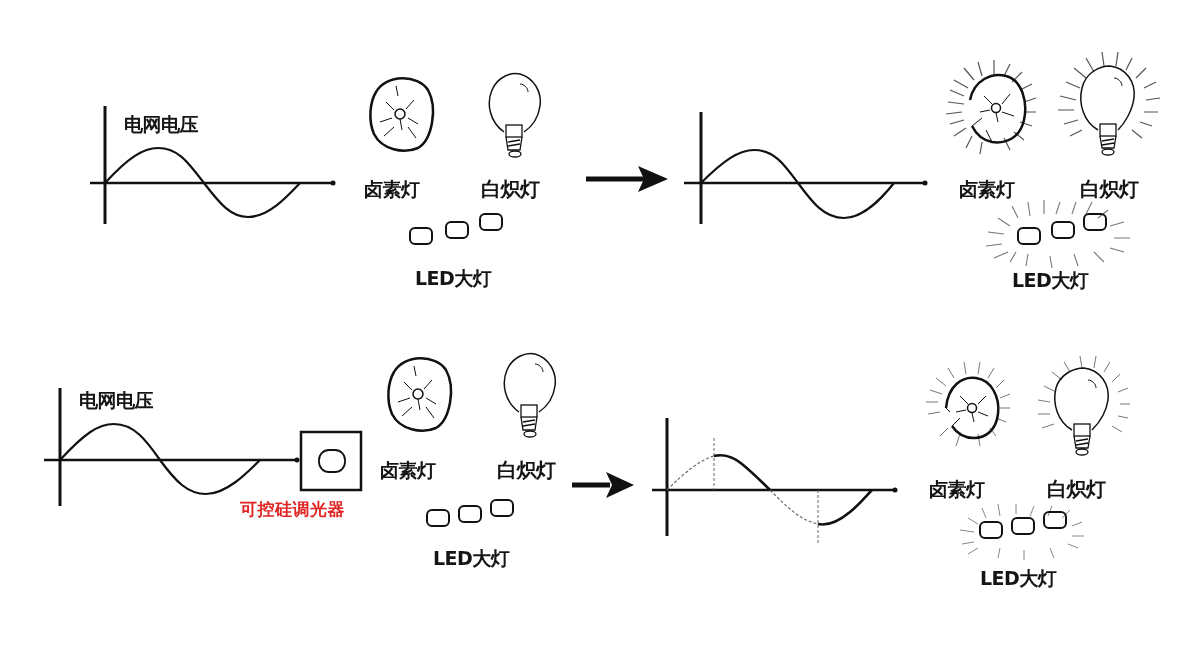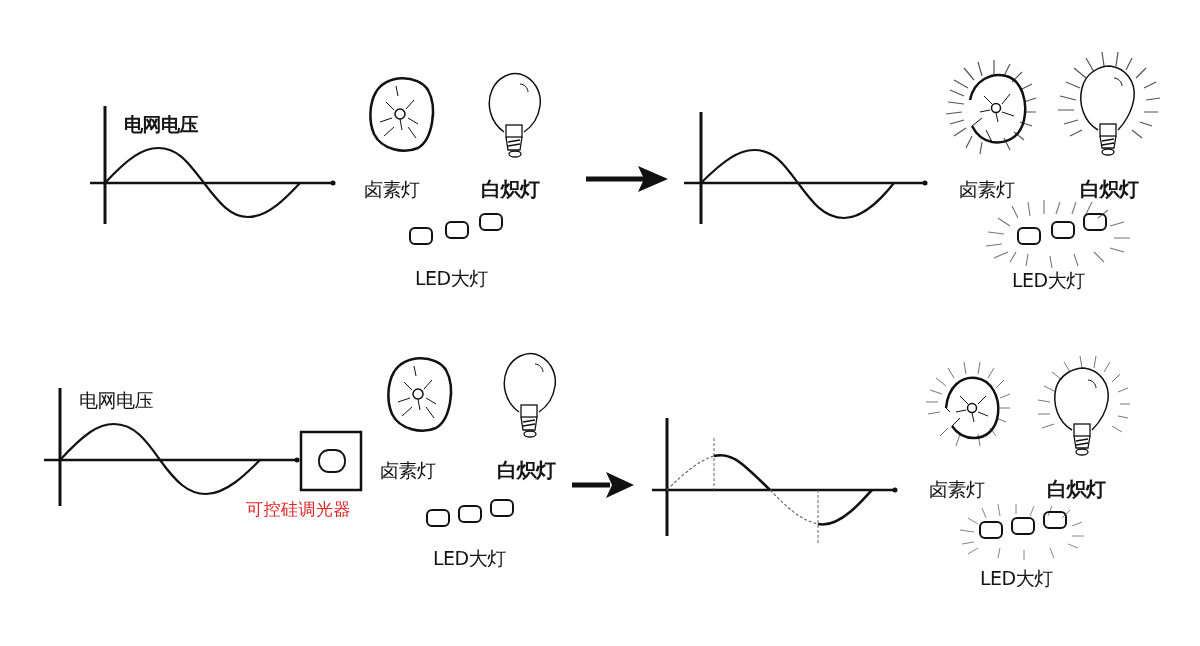--- a/index.html
+++ b/index.html
@@ -1,18 +1,18 @@
 <!DOCTYPE html>
 <html><head>
   <meta charset="utf-8">
   <style>
     html, body { margin: 0; padding: 0; background: #ffffff; }
     body { width: 1200px; height: 646px; position: relative; overflow: hidden;
            font-family: "DejaVu Sans", "Liberation Sans", sans-serif; color: #111; }
-    .label { position: absolute; font-weight: normal; font-size: 19px; color: #151515; white-space: nowrap; letter-spacing: -0.5px; }
+    .label { position: absolute; font-weight: bold; font-size: 19px; color: #151515; white-space: nowrap; letter-spacing: -0.5px; }
     .label.thin { font-weight: bold; }
     .label.red { color: #e02424; font-size: 17px; letter-spacing: 0.5px; }
     svg { position: absolute; overflow: visible; }
     .stroke { stroke: #111; fill: none; }
   </style>
 </head>
 <body>
 
 <svg style="left:88px;top:100px;" width="260" height="130">
   <line class="stroke" x1="17" y1="6" x2="17" y2="124" stroke-width="3"></line>
@@ -93,21 +93,21 @@
   <line class="stroke" x1="2" y1="78" x2="254" y2="78" stroke-width="2.5"></line>
   <circle cx="255" cy="78" r="2.5" fill="#111"></circle>
   <path class="stroke" stroke-width="2.2" d="M18,78 C42,52 56,42 72,42 C92,42 104,58 118,78 C134,100 146,112 164,112 C184,112 204,92 218,78"></path>
 </svg>
 <div class="label" style="left:79px;top:388px;">电网电压</div>
 
 <svg style="left:299px;top:430px;" width="66" height="66">
   <rect class="stroke" x="2" y="2" width="60" height="58" stroke-width="2.5"></rect>
   <rect class="stroke" x="20" y="20" width="26" height="22" rx="10" stroke-width="1.8"></rect>
 </svg>
-<div class="label red" style="left:246px;top:498px;">可控硅调光器</div>
+<div class="label red" style="left:240px;top:498px;">可控硅调光器</div>
 
 <svg style="left:384px;top:352px;" width="70" height="82">
   <path class="stroke" stroke-width="2.5" d="M10,20 C20,2 52,2 62,18 C72,36 66,68 52,76 C38,82 16,78 8,62 C2,48 4,30 10,20 Z"></path>
   <circle class="stroke" cx="34" cy="42" r="5" stroke-width="1.5"></circle>
   <path class="stroke" stroke-width="1" d="M34,47 L36,58 M20,30 L28,38 M48,28 L40,37 M14,50 L26,46 M52,52 L42,46 M30,14 L32,24 M18,64 L28,55 M50,66 L42,55"></path>
 </svg>
 <svg style="left:499px;top:350px;" width="60" height="96">
   <path class="stroke" stroke-width="1.5" d="M20,62 C6,52 2,34 8,20 C14,6 28,2 36,4 C50,8 58,22 56,36 C54,50 46,58 40,62"></path>
   <rect class="stroke" x="22" y="55" width="16" height="12" stroke-width="1.3"></rect>
   <path class="stroke" stroke-width="1.3" d="M22,67 L24,80 L36,80 L38,67 M24,72 L36,70 M24,76 L36,74"></path>

